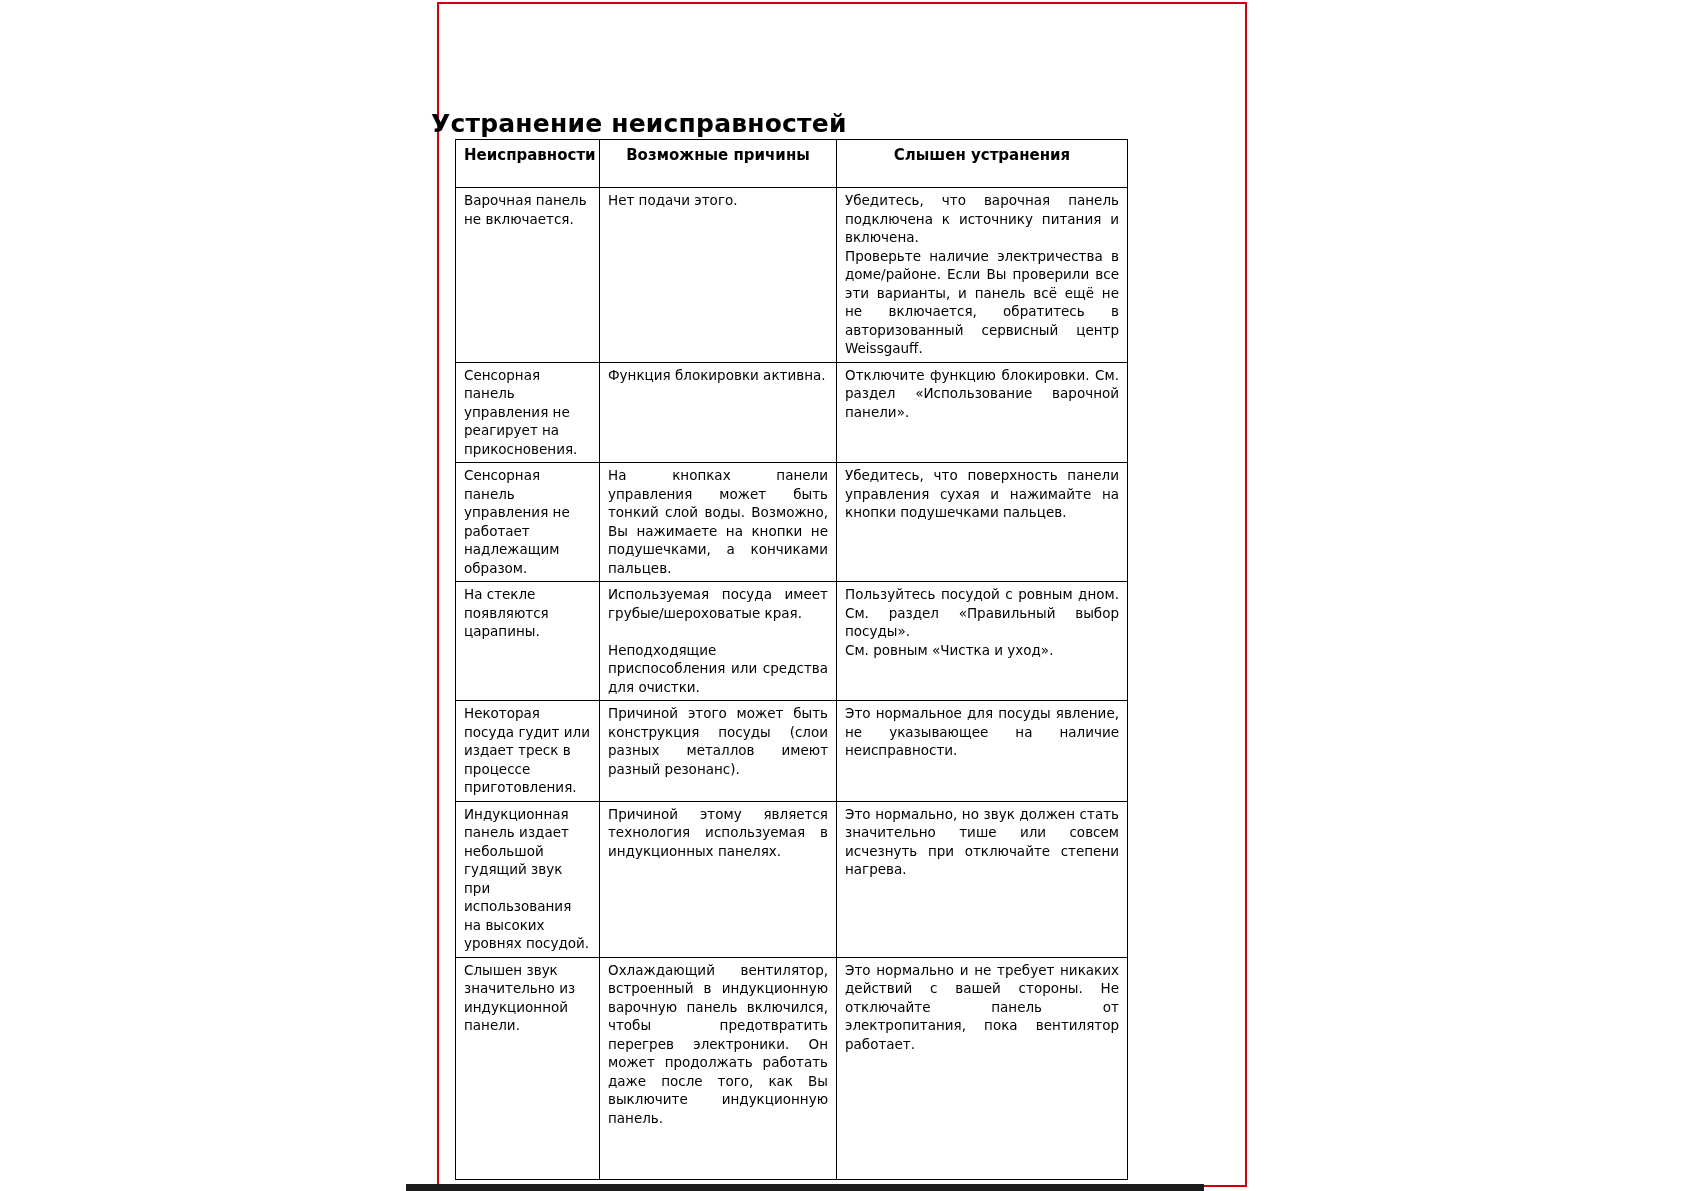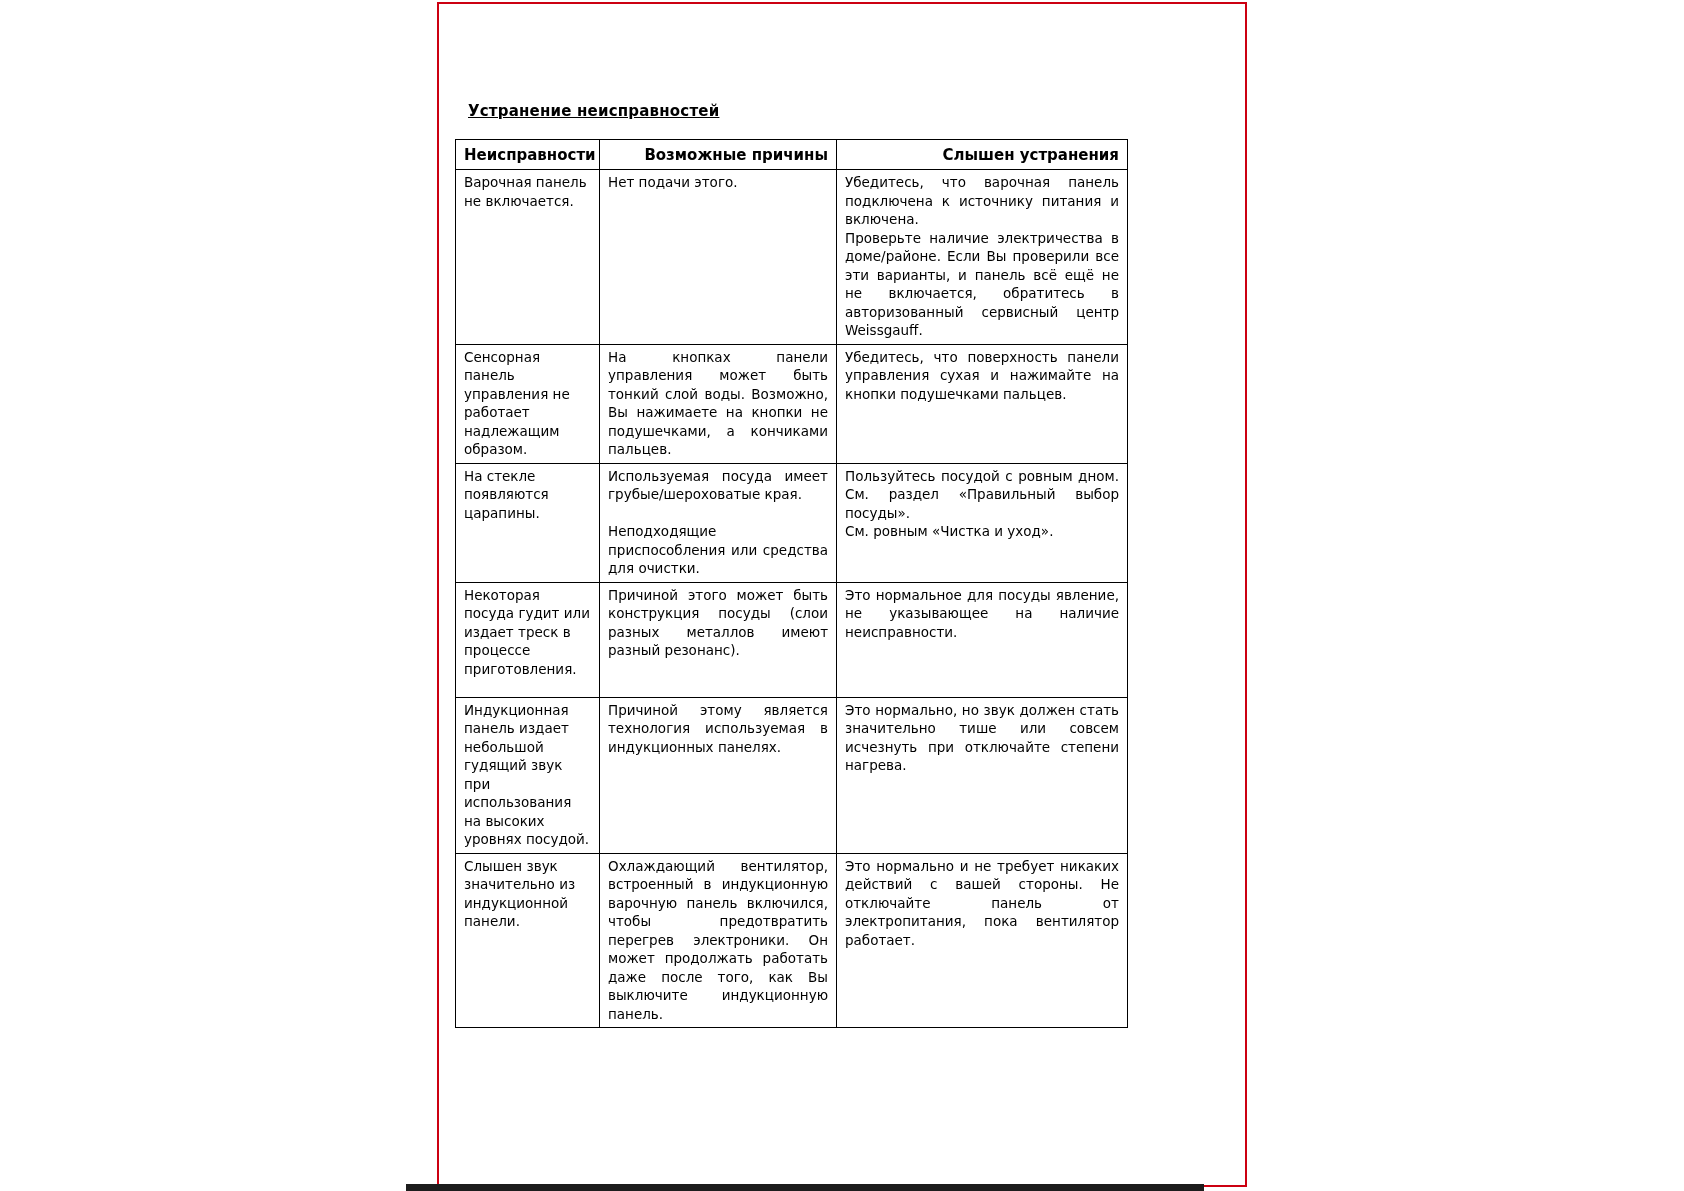--- a/index.html
+++ b/index.html
@@ -18,26 +18,25 @@
     left: 437px;
     top: 2px;
     width: 806px;
     height: 1181px;
     border: 2px solid #cc0011;
     background: #ffffff;
     box-sizing: content-box;
   }
   .page-title {
     position: absolute;
-    left: 468px;
+    left: 431px;
     top: 92px;
-    font-size: 15px;
+    font-size: 25px;
     font-weight: bold;
     letter-spacing: 0.2px;
-    text-decoration: underline;
   }
   table.tbl {
     position: absolute;
     left: 455px;
     top: 139px;
     width: 672px;
     border-collapse: collapse;
     table-layout: fixed;
   }
   table.tbl col.c1 { width: 144px; }
@@ -46,25 +45,25 @@
   table.tbl th, table.tbl td {
     border: 1px solid #000;
     vertical-align: top;
     padding: 3px 8px 4px 8px;
     font-size: 13.5px;
     line-height: 18.5px;
   }
   table.tbl th {
     font-size: 15px;
     font-weight: bold;
-    text-align: right;
+    text-align: center;
     vertical-align: middle;
     height: 27px;
     padding-top: 2px;
-    padding-bottom: 0;
+    padding-bottom: 18px;
     white-space: nowrap;
   }
   table.tbl td p { margin: 0; }
   td.cause p, td.remedy p {
     text-align: justify;
     text-align-last: left;
   }
   td.fault { text-align: left; }
   p.gap-before { margin-top: 18.5px !important; }
   
@@ -109,20 +108,31 @@
       <td class="fault">
           <p>Варочная панель не включается.</p>
         </td>
       <td class="cause">
           <p>Нет подачи этого.</p>
         </td>
       <td class="remedy">
         <p>Убедитесь, что варочная панель подключена к источнику питания и включена.</p>
         <p>Проверьте наличие электричества в доме/районе. Если Вы проверили все эти варианты, и панель всё ещё не не включается, обратитесь в авторизованный сервисный центр Weissgauff.</p>
       </td>
+    </tr>
+    <tr>
+      <td class="fault">
+          <p>Сенсорная панель управления не реагирует на прикосновения.</p>
+        </td>
+      <td class="cause">
+          <p>Функция блокировки активна.</p>
+        </td>
+      <td class="remedy">
+          <p>Отключите функцию блокировки. См. раздел «Использование варочной панели».</p>
+        </td>
     </tr>
     <tr>
       <td class="fault">
           <p>Сенсорная панель управления не работает надлежащим образом.</p>
         </td>
       <td class="cause">
           <p>На кнопках панели управления может быть тонкий слой воды. Возможно, Вы нажимаете на кнопки не подушечками, а кончиками пальцев.</p>
         </td>
       <td class="remedy">
           <p>Убедитесь, что поверхность панели управления сухая и нажимайте на кнопки подушечками пальцев.</p>

